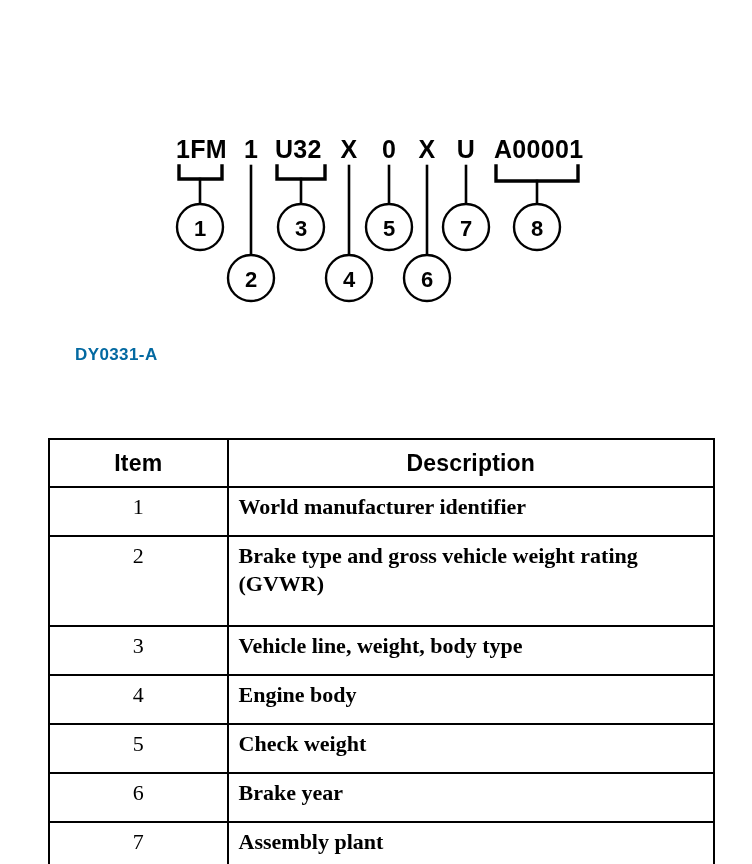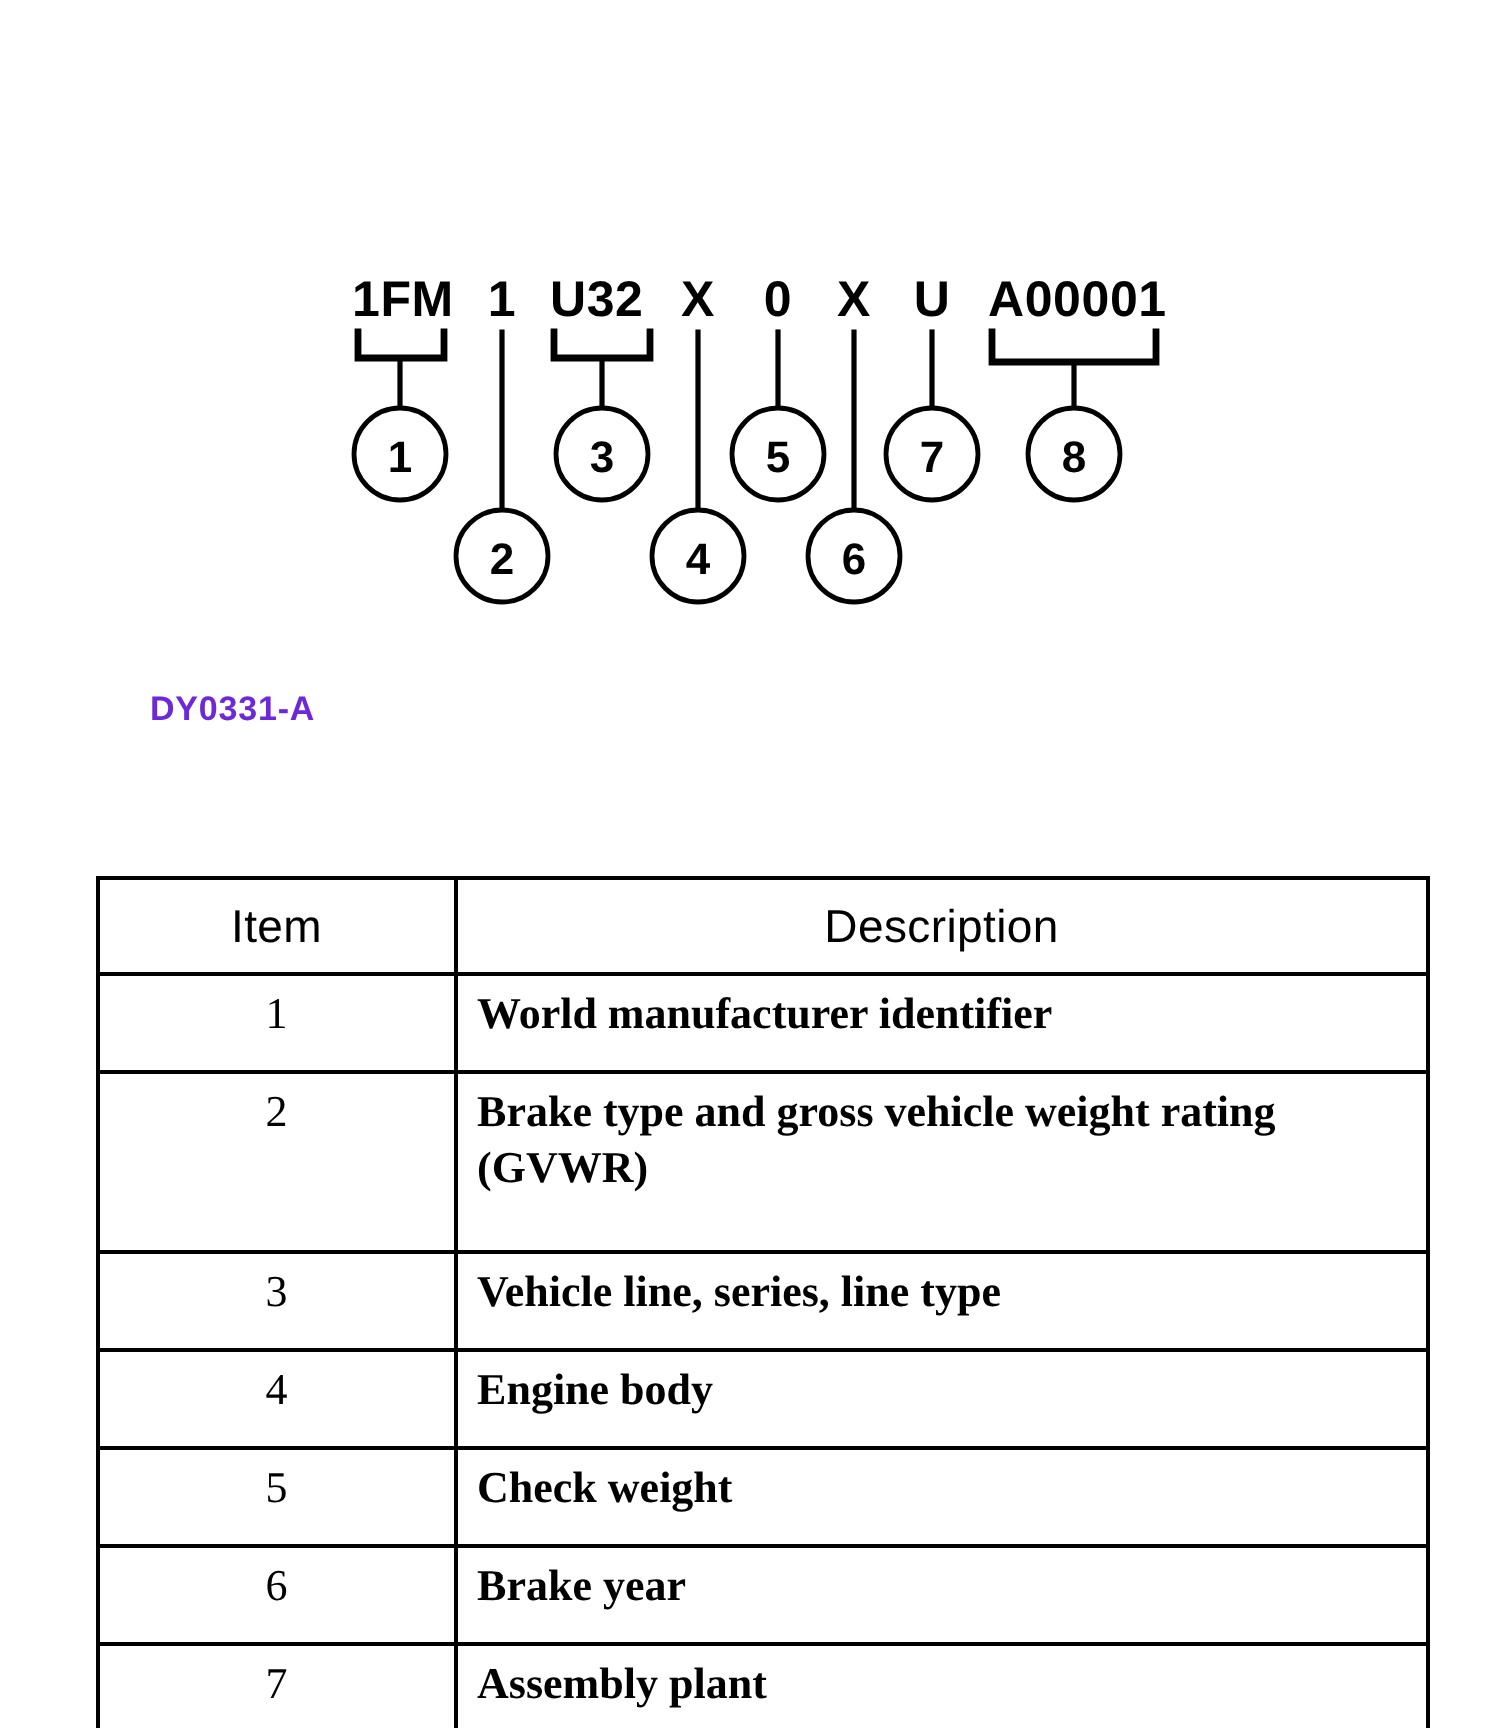--- a/index.html
+++ b/index.html
@@ -74,21 +74,21 @@
 
   
   #figure-caption {
     position: absolute;
     left: 75px;
     top: 345px;
     font-family: "Liberation Sans", sans-serif;
     font-weight: bold;
     font-size: 17px;
     letter-spacing: 0.4px;
-    color: #6d28d9;
+    color: #0369a1;
     white-space: nowrap;
   }
 
   
   #item-table {
     position: absolute;
     left: 48px;
     top: 438px;
     width: 667px;
     border-collapse: collapse;
@@ -100,21 +100,21 @@
     border: 2px solid #000000;
     padding: 0;
     background: #ffffff;
   }
 
   #item-table .col-item { width: 178px; }
   #item-table .col-desc { width: 485px; }
 
   #item-table thead th {
     font-family: "Liberation Sans", sans-serif;
-    font-weight: normal;
+    font-weight: bold;
     font-size: 23px;
     text-align: center;
     height: 46px;
     vertical-align: middle;
     letter-spacing: 0.2px;
   }
 
   #item-table tbody td {
     font-family: "Liberation Serif", serif;
     font-size: 22px;
@@ -216,21 +216,21 @@
     <tr>
       <td class="cell-item">1</td>
       <td class="cell-desc">World manufacturer identifier</td>
     </tr>
     <tr class="two-line">
       <td class="cell-item">2</td>
       <td class="cell-desc">Brake type and gross vehicle weight rating (GVWR)</td>
     </tr>
     <tr>
       <td class="cell-item">3</td>
-      <td class="cell-desc">Vehicle line, series, line type</td>
+      <td class="cell-desc">Vehicle line, weight, body type</td>
     </tr>
     <tr>
       <td class="cell-item">4</td>
       <td class="cell-desc">Engine body</td>
     </tr>
     <tr>
       <td class="cell-item">5</td>
       <td class="cell-desc">Check weight</td>
     </tr>
     <tr>

